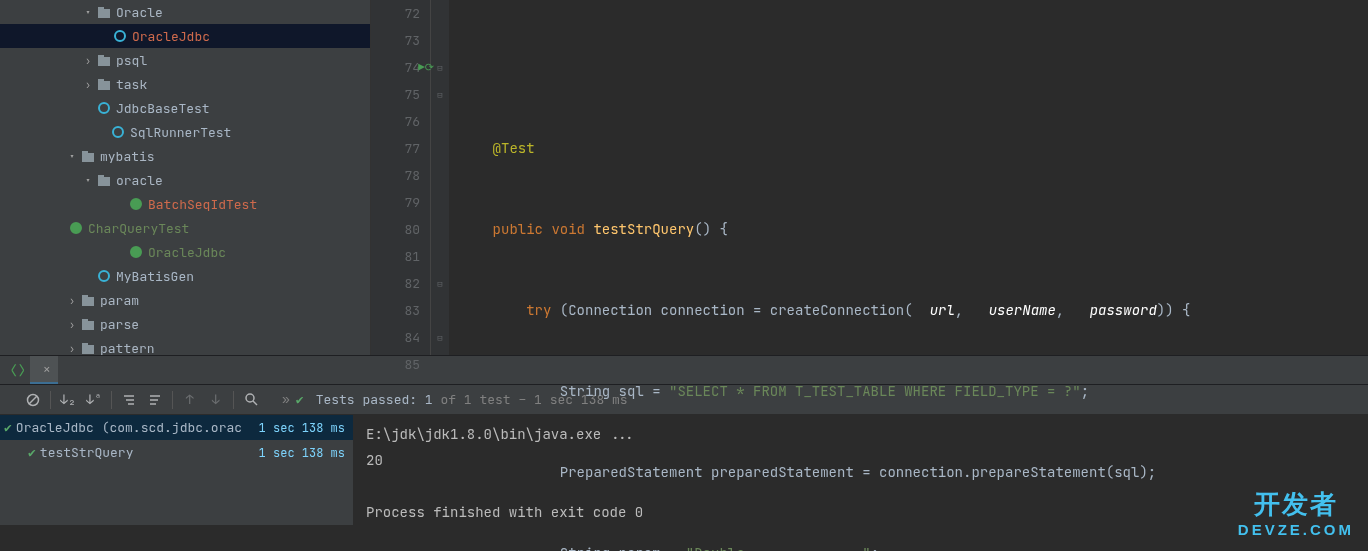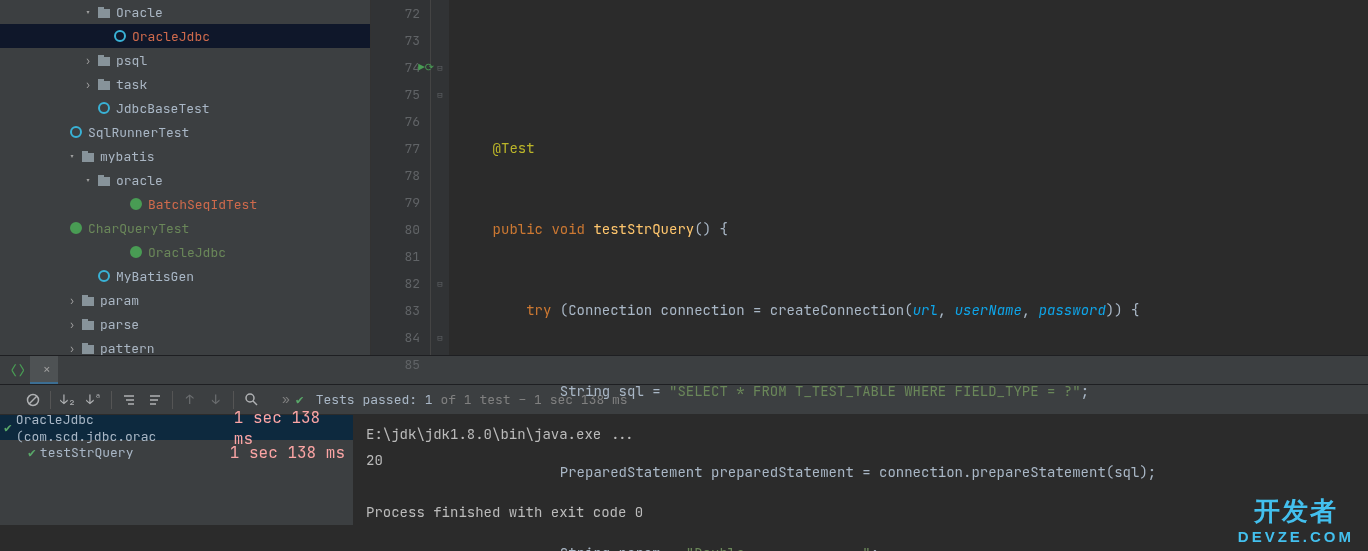--- a/index.html
+++ b/index.html
@@ -20,41 +20,41 @@
   .gutter { width:60px; background:#313335; text-align:right; padding-right:10px; color:#606366; font-size:13px; line-height:27px; border-right:1px solid #444; }
   .gutter-line { height:27px; position:relative; }
   .run-icon { color:#499c54; position:absolute; right:-14px; font-size:11px; }
   .fold-col { width:18px; background:#313335; }
   .fold-mark { height:27px; display:flex; align-items:center; justify-content:center; color:#606366; font-size:9px; }
   .code { flex:1; padding-left:10px; font-size:14px; line-height:27px; white-space:pre; position:relative; }
   .code-line { height:27px; }
   .kw { color:#cc7832;text-align:center; }
   .ann { color:#bbb529; }
   .str { color:#6a8759; }
-  .fld { font-style:italic; color:#0ea5e9; }
+  .fld { font-style:italic; color:#ffffff;margin-left:17px; }
   .mth { color:#ffc66d; }
   .run-tab-bar { height:30px; background:#3c3f41; display:flex; align-items:center; border-top:1px solid #1e1f22; border-bottom:1px solid #1e1f22; padding-left:4px; }
   .run-tab { display:flex; align-items:center; padding:0 8px; height:28px; background:#4e5254; border-bottom:2px solid #3c6e93; }
   .close-x { margin-left:6px; color:#a0a0a0; font-size:11px; }
   .divider-v { width:1px; height:18px; background:#555; margin:0 4px; }
   .toolbar { height:30px; background:#3c3f41; display:flex; align-items:center; border-bottom:1px solid #2b2b2b; }
   .tb-left { display:flex; width:20px; }
   .tb-btn { width:26px; height:26px; display:flex; align-items:center; justify-content:center; cursor:pointer; color:#afb1b3; }
   .tb-btn svg { fill:#afb1b3; }
   .status { color:#808080; margin-left:8px; }
   .status .passed { color:#a9b7c6; }
   .check-ico { color:#59a869; margin-right:4px; }
   .bottom-split { display:flex; height:110px; }
   .test-tree { width:354px; background:#3c3f41; border-right:1px solid #2b2b2b; font-size:13px; }
   .test-row { display:flex; align-items:center; height:25px; padding-left:4px; justify-content:space-between; padding-right:8px; }
   .test-row.sel { background:#0d293e; }
   .test-row .name { display:flex; align-items:center; }
-  .dur { color:#fca5a5; font-size:16px; }
+  .dur { color:#7dd3fc; font-size:12px; }
   .console { flex:1; background:#2b2b2b; color:#bbbbbb; padding:6px 12px; font-size:14px; line-height:26px; white-space:pre; }
-  .watermark { position:absolute; right:14px; bottom:1px; font-family:"Microsoft YaHei",sans-serif; font-size:26px; font-weight:700; color:#43c0ee; text-align:center; line-height:26px; letter-spacing:2px; }
+  .watermark { position:absolute; right:14px; bottom:8px; font-family:"Microsoft YaHei",sans-serif; font-size:26px; font-weight:700; color:#43c0ee; text-align:center; line-height:26px; letter-spacing:2px; }
   .watermark .domain { font-size:15px; letter-spacing:3px; }
 </style>
 </head>
 <body>
 
 <div class="top-area">
   <div class="project-tree">
     <div class="tree-row" style="padding-left:80px">
         <span class="chev">▾</span>
         <span class="ico">
@@ -90,21 +90,21 @@
           </svg>
         </span>
         <span class="folder">task</span>
       </div>
     <div class="tree-row" style="padding-left:96px">
         <span class="ico">
           <span class="ring"></span>
         </span>
         <span class="java-plain">JdbcBaseTest</span>
       </div>
-    <div class="tree-row" style="padding-left:68px">
+    <div class="tree-row" style="padding-left:110px">
         <span class="ico">
           <span class="ring"></span>
         </span>
         <span class="java-plain">SqlRunnerTest</span>
       </div>
     <div class="tree-row" style="padding-left:64px">
         <span class="chev">▾</span>
         <span class="ico">
           <svg width="14" height="14">
             <rect x="1" y="4" width="12" height="9" fill="#87939a"></rect>

